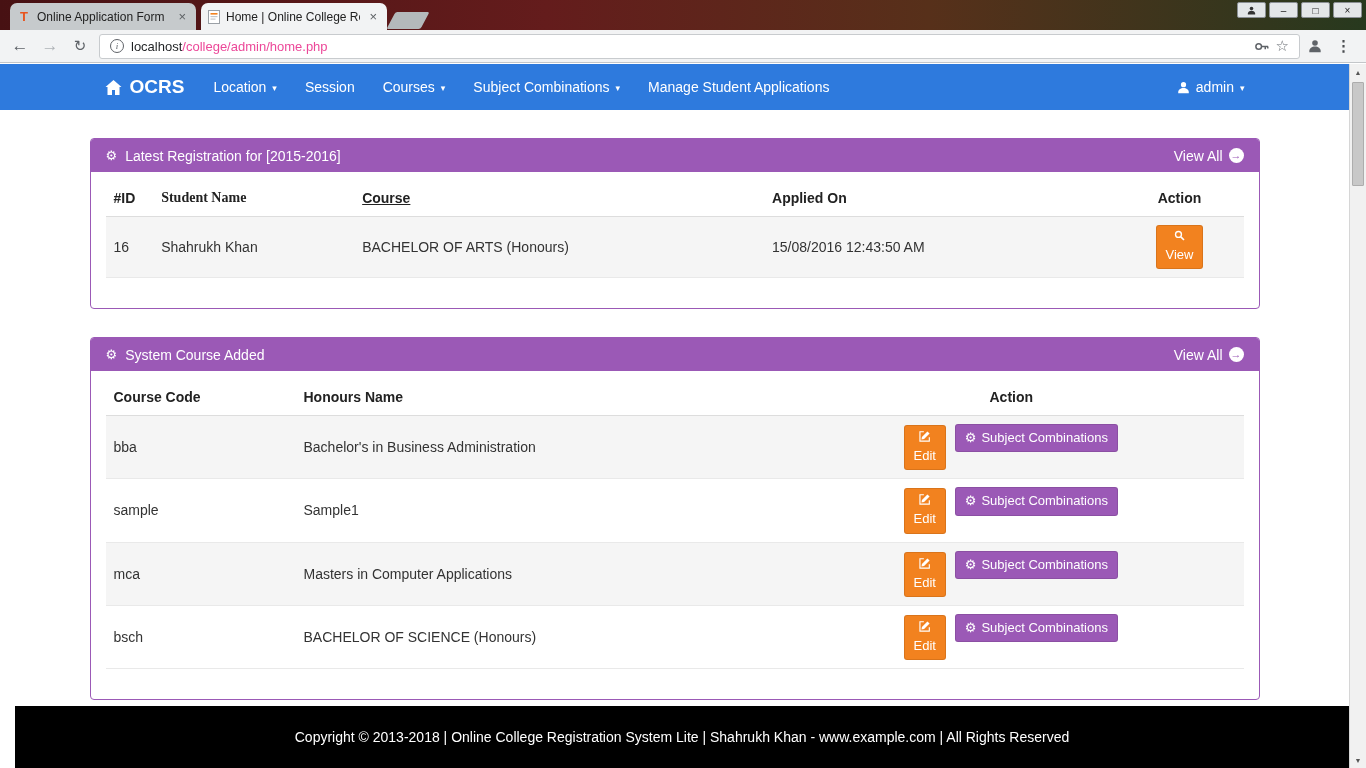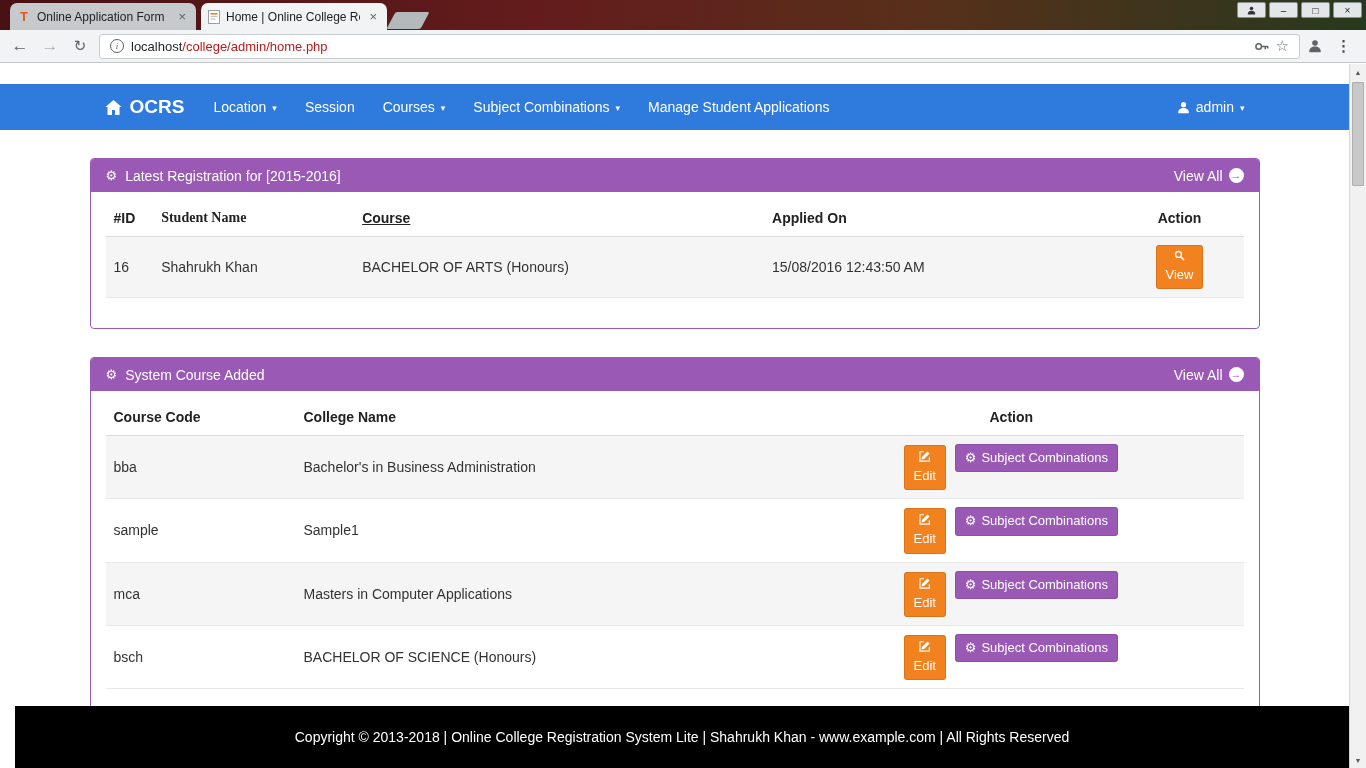--- a/index.html
+++ b/index.html
@@ -42,29 +42,29 @@
   .urlbar {
     flex:1; height:25px; background:#fff; border:1px solid #c8cbce; border-radius:3px;
     display:flex; align-items:center; padding:0 10px; gap:7px; font-size:13px;
   }
   .info-icon {
     width:14px; height:14px; border:1.4px solid #5f6368; border-radius:50%;
     color:#5f6368; font-size:9px; display:flex; align-items:center; justify-content:center;
     font-family:"Liberation Serif", serif; font-style:italic; flex:none;
   }
   .url-host { color:#1f2123; }
-  .url-path { color:#b91c1c; }
+  .url-path { color:#ec4899; }
   .url-spacer { flex:1; }
   .star-icon { font-size:15px; color:#6b7075; cursor:pointer; }
   .menu-dots { font-size:15px; color:#494d50; padding:0 6px; cursor:pointer; font-weight:bold; }
   .ext-icon { color:#5f6368; display:flex; cursor:pointer; }
 
   
   .page { position:absolute; top:64px; left:0; right:17px; bottom:0; background:#fff; overflow:hidden; }
-  .navbar { margin-top:20px; height:46px; background:#2e7add; color:#fff; }
+  .navbar { margin-top:0; height:46px; background:#2e7add; color:#fff; }
   .nav-inner { width:1170px; margin:0 auto; display:flex; align-items:center; height:100%; }
   .brand { font-size:19px; font-weight:bold; display:flex; align-items:center; gap:8px; padding:0 15px 0 15px; cursor:pointer; }
   .nav-item { padding:0 14px; font-size:14px; height:100%; display:flex; align-items:center; gap:6px; cursor:pointer; }
   .caret { font-size:9px; margin-top:2px; }
   .nav-right { margin-left:auto; display:flex; align-items:center; gap:6px; padding-right:15px; cursor:pointer; font-size:14px; }
 
   .container { width:1170px; margin:0 auto; }
   .panel { border:1px solid #9b59b6; border-radius:4px; margin-top:28px; background:#fff; }
   .panel-heading {
     background:#9b59b6; color:#fff; padding:0 15px; height:33px;
@@ -283,21 +283,21 @@
         <div class="view-all">
           <span>View All</span>
           <span class="arrow-circle">→</span>
         </div>
       </div>
       <div class="panel-body">
         <table>
           <thead>
             <tr>
               <th class="col-code">Course Code</th>
-              <th class="col-name">College Name</th>
+              <th class="col-name">Honours Name</th>
               <th class="col-action2">Action</th>
             </tr>
           </thead>
           <tbody>
             <tr>
               <td>bba</td>
               <td>Bachelor's in Business Administration</td>
               <td>
                 <span class="btn btn-orange">
                     <span class="ico">

